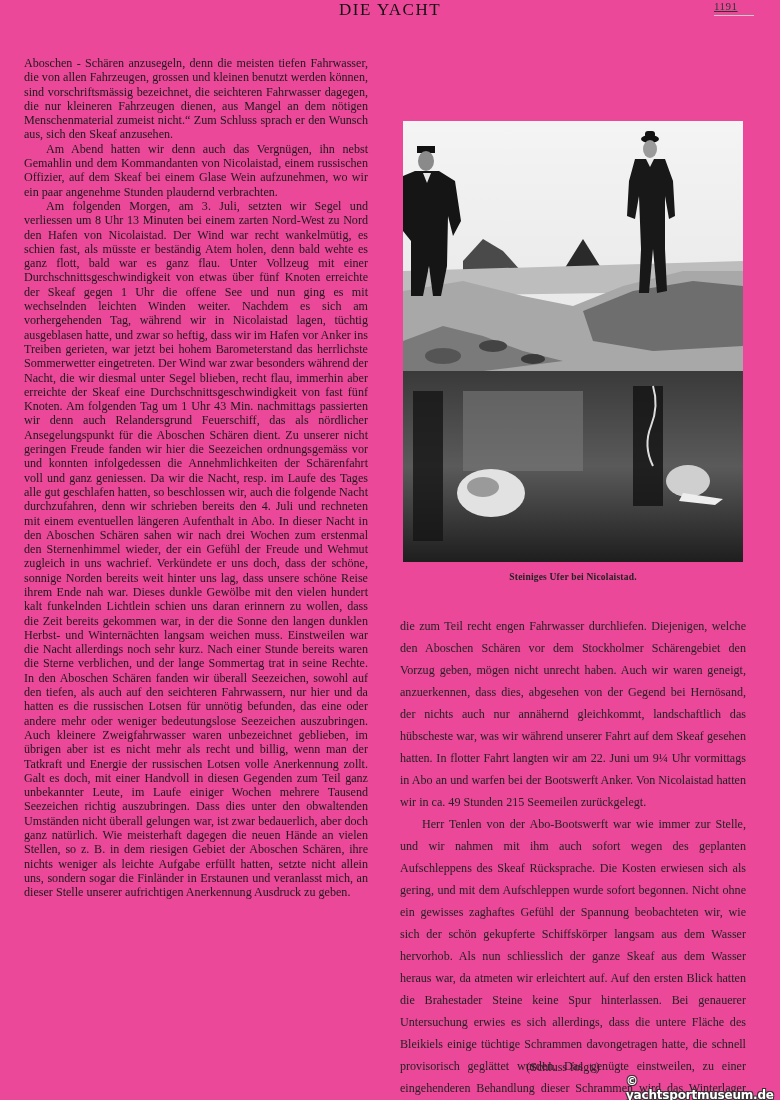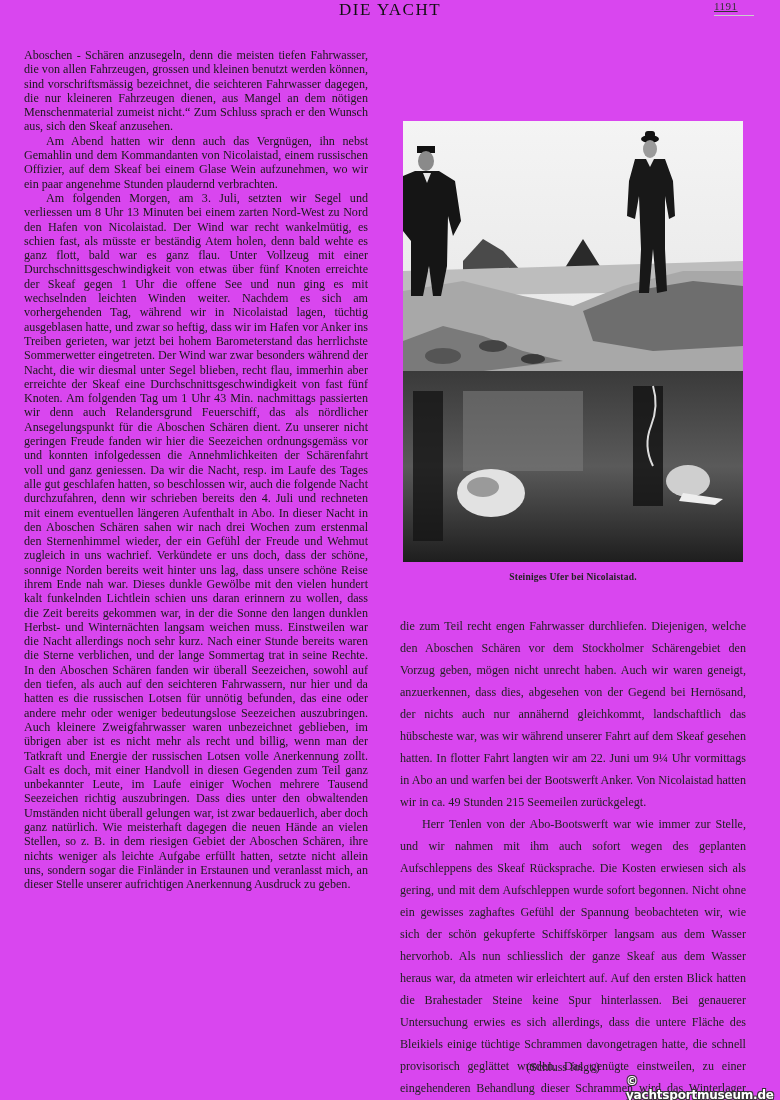--- a/index.html
+++ b/index.html
@@ -1,27 +1,27 @@
 <!DOCTYPE html>
 <html><head>
   <meta charset="utf-8">
   <style>
     * { box-sizing: border-box; margin: 0; padding: 0; }
     html, body { width: 780px; height: 1100px; background: #ffffff; overflow: hidden; }
     body { position: relative; font-family: "Liberation Serif", "DejaVu Serif", serif; color: #1a1a1a; }
-    .page { position: absolute; left: 0; top: 0; width: 780px; height: 1100px; background: #d946ef; }
+    .page { position: absolute; left: 0; top: 0; width: 780px; height: 1100px; background: #ec4899; }
     .header-title {
       position: absolute; left: 0; width: 780px; top: 0px; text-align: center;
       font-size: 17px; letter-spacing: 1.5px; font-weight: normal; color: #111;
     }
     .page-number {
       position: absolute; left: 714px; top: 0px; font-size: 11px; color: #333; letter-spacing: 0.5px; text-decoration: underline;
     }
     .col-left {
-      position: absolute; left: 24px; top: 48px; width: 344px;
+      position: absolute; left: 24px; top: 56px; width: 344px;
       font-size: 12.1px; line-height: 14.3px; text-align: justify;
     }
     .col-left p, .col-right p { text-indent: 0; }
     .col-left p.indent, .col-right p.indent { text-indent: 22px; }
     .col-left p.para, .col-right p.para { margin-top: 0px; }
     .figure {
       position: absolute; left: 403px; top: 121px; width: 340px; height: 441px;
       background: #2b2b2b; overflow: hidden;
     }
     .figure svg { display: block; }

